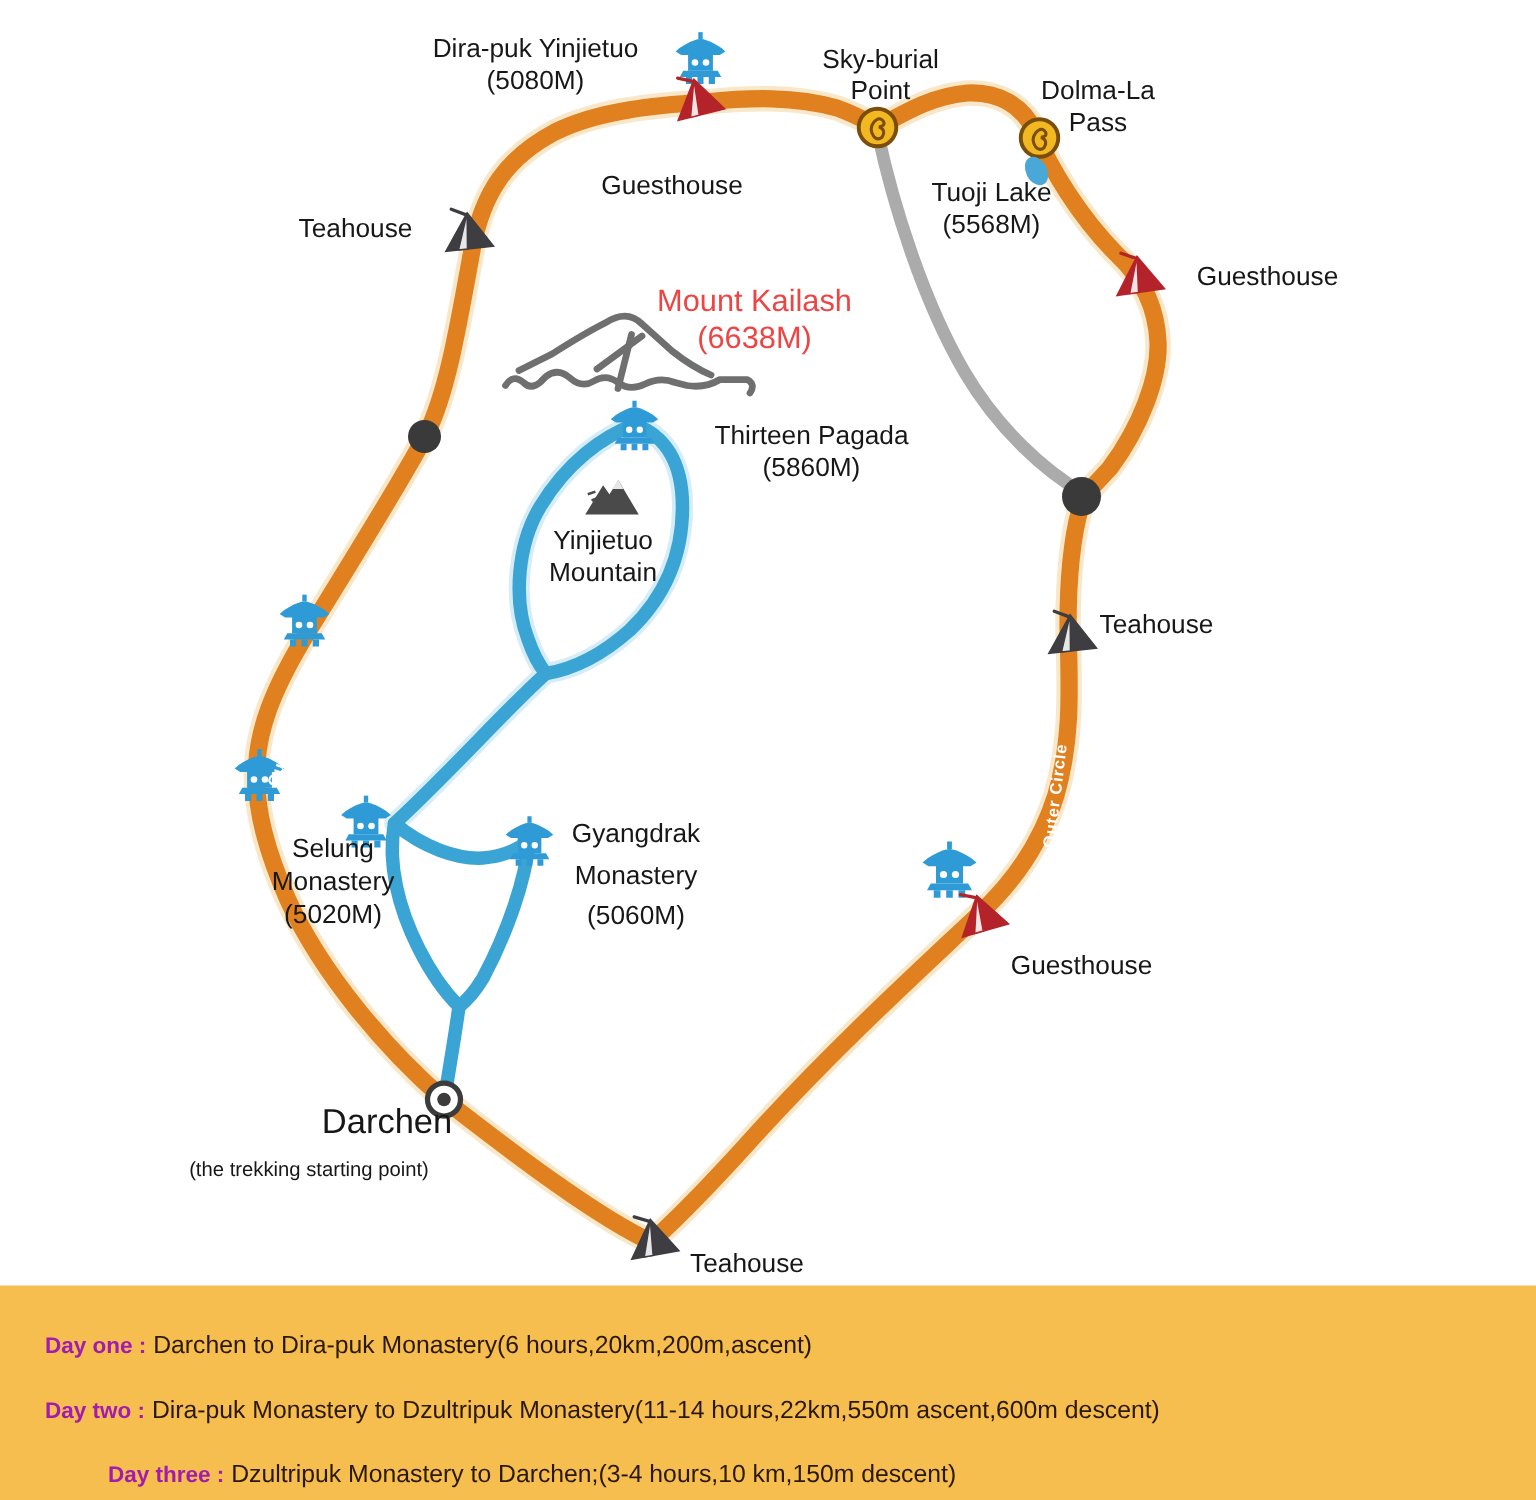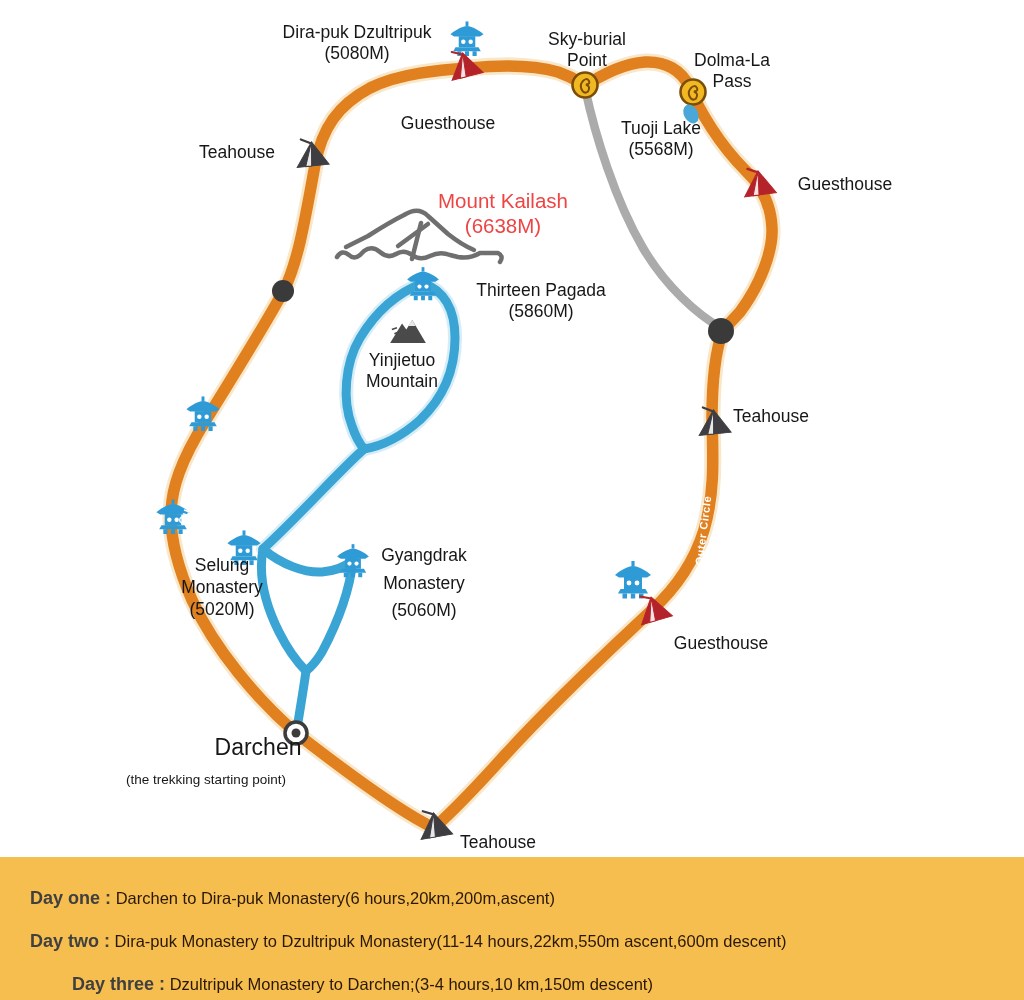--- a/index.html
+++ b/index.html
@@ -9,21 +9,21 @@
   .lbl{position:absolute;transform:translateX(-50%);text-align:center;color:#171717;
        font-size:17.5px;line-height:21px;white-space:nowrap;}
   .lbl .ln{display:block;}
   .lbl-kailash{color:#ef4444;font-size:20.5px;line-height:25px;font-weight:500;}
   .lbl-darchen{font-size:23px;font-weight:500;}
   .lbl-darchen-sub{font-size:13.5px;}
   .lh22{line-height:22px;} .lh23{line-height:23px;} .lh27{line-height:27.5px;}
   .route-label{font:600 11px "Liberation Sans", sans-serif;fill:#ffffff;letter-spacing:.6px;}
   .banner{position:absolute;left:0;top:857px;width:1024px;height:143px;background:#f6bd4f;}
   .banner-row{position:absolute;left:30px;white-space:nowrap;font-size:16.5px;color:#2a1806;}
-  .banner-row b{font-size:18px;color:#404040;}
+  .banner-row b{font-size:15px;color:#a21caf;}
   .r1{top:31px;} .r2{top:74px;} .r3{top:117px;margin-left:42px;}
 </style>
 </head>
 <body>
 
 <div class="canvas">
 
   <svg class="map-svg" width="1024" height="857" viewBox="0 0 1024 857">
     <defs>
       <g id="pagoda">
@@ -128,21 +128,21 @@
     <use href="#peakicon" transform="translate(408,332) scale(0.85)"></use>
 
     <text class="route-label" text-anchor="middle" transform="translate(196,492) rotate(-72)">Outer Circle</text>
     <text class="route-label" text-anchor="middle" transform="translate(707,531) rotate(-83)">Outer Circle</text>
     <text class="route-label" text-anchor="middle" transform="translate(552,692) rotate(-46)">Outer Circle</text>
     <text class="route-label" text-anchor="middle" transform="translate(276,511) rotate(-60)">Inner Circle</text>
     <text class="route-label" text-anchor="middle" transform="translate(285,622) rotate(68)">Inner Circle</text>
   </svg>
 
   <div class="lbl" style="left:357px;top:22px;">
-    <span class="ln">Dira-puk Dzultripuk</span>
+    <span class="ln">Dira-puk Yinjietuo</span>
     <span class="ln">(5080M)</span>
   </div>
   <div class="lbl" style="left:587px;top:29px;">
     <span class="ln">Sky-burial</span>
     <span class="ln">Point</span>
   </div>
   <div class="lbl" style="left:732px;top:50px;">
     <span class="ln">Dolma-La</span>
     <span class="ln">Pass</span>
   </div>

